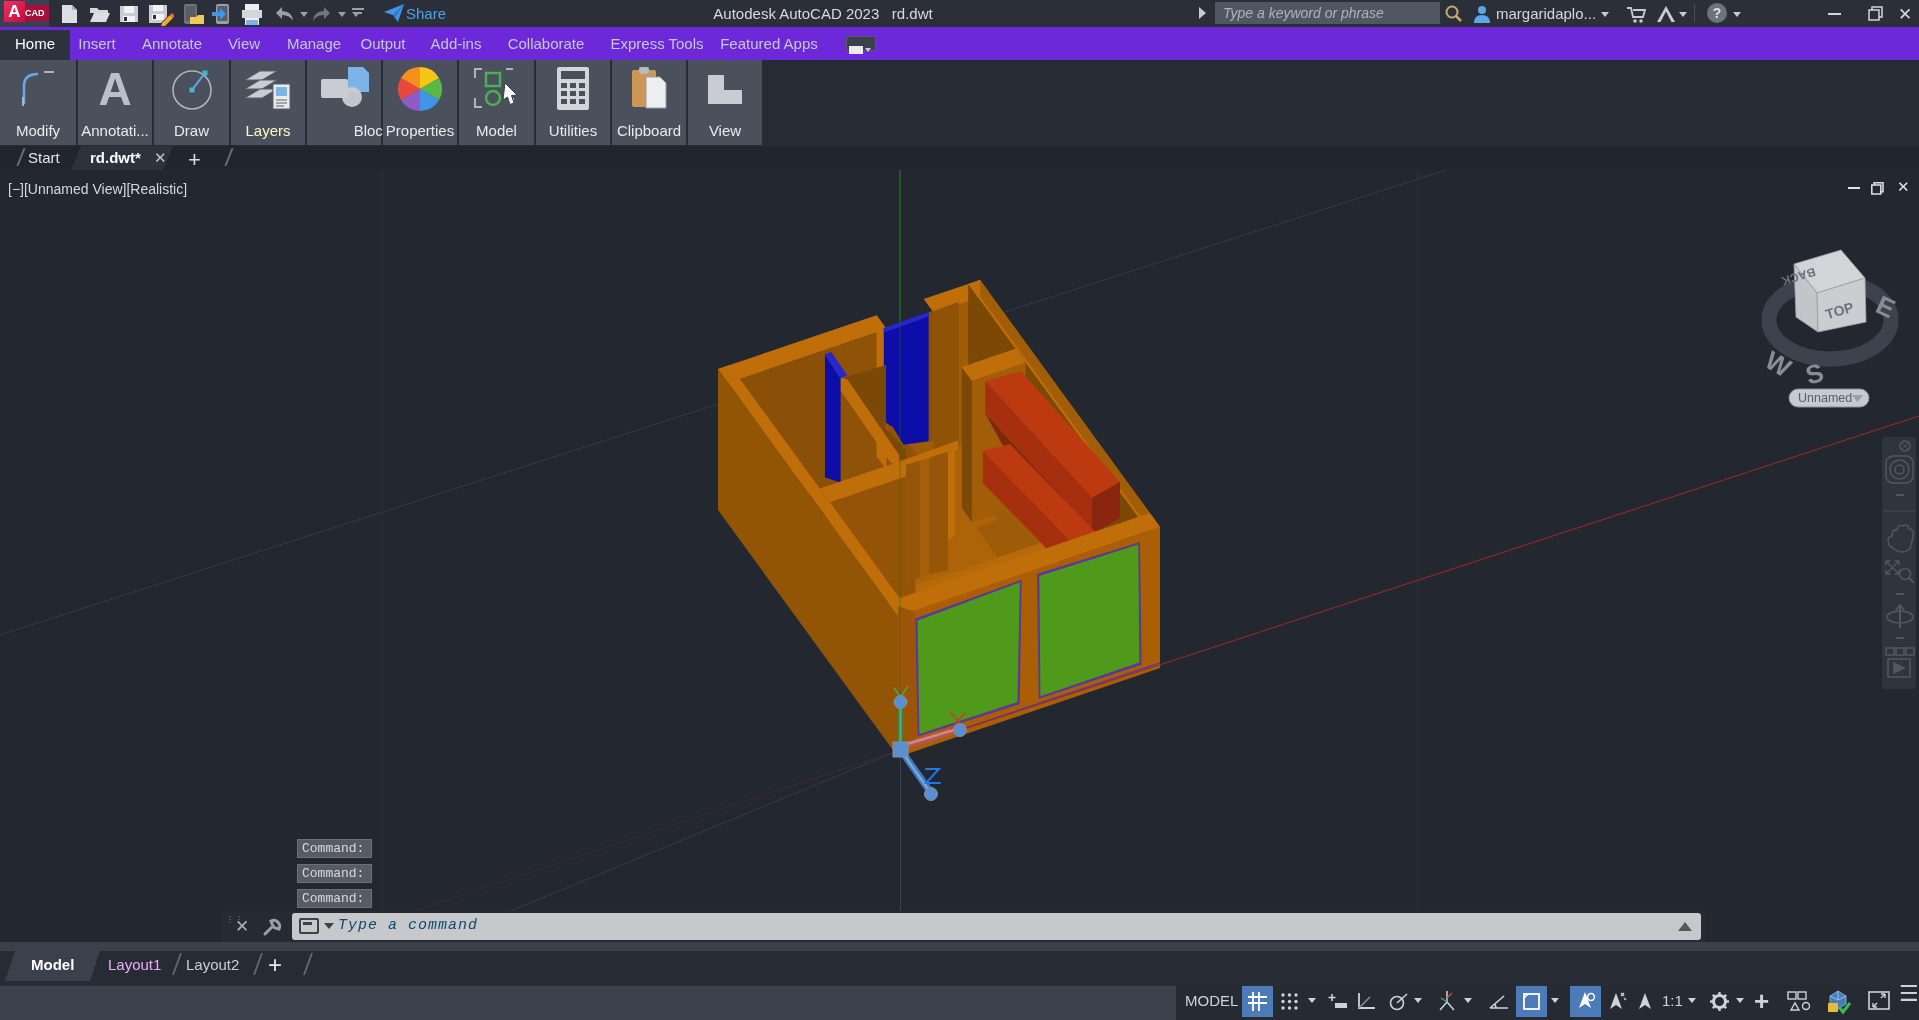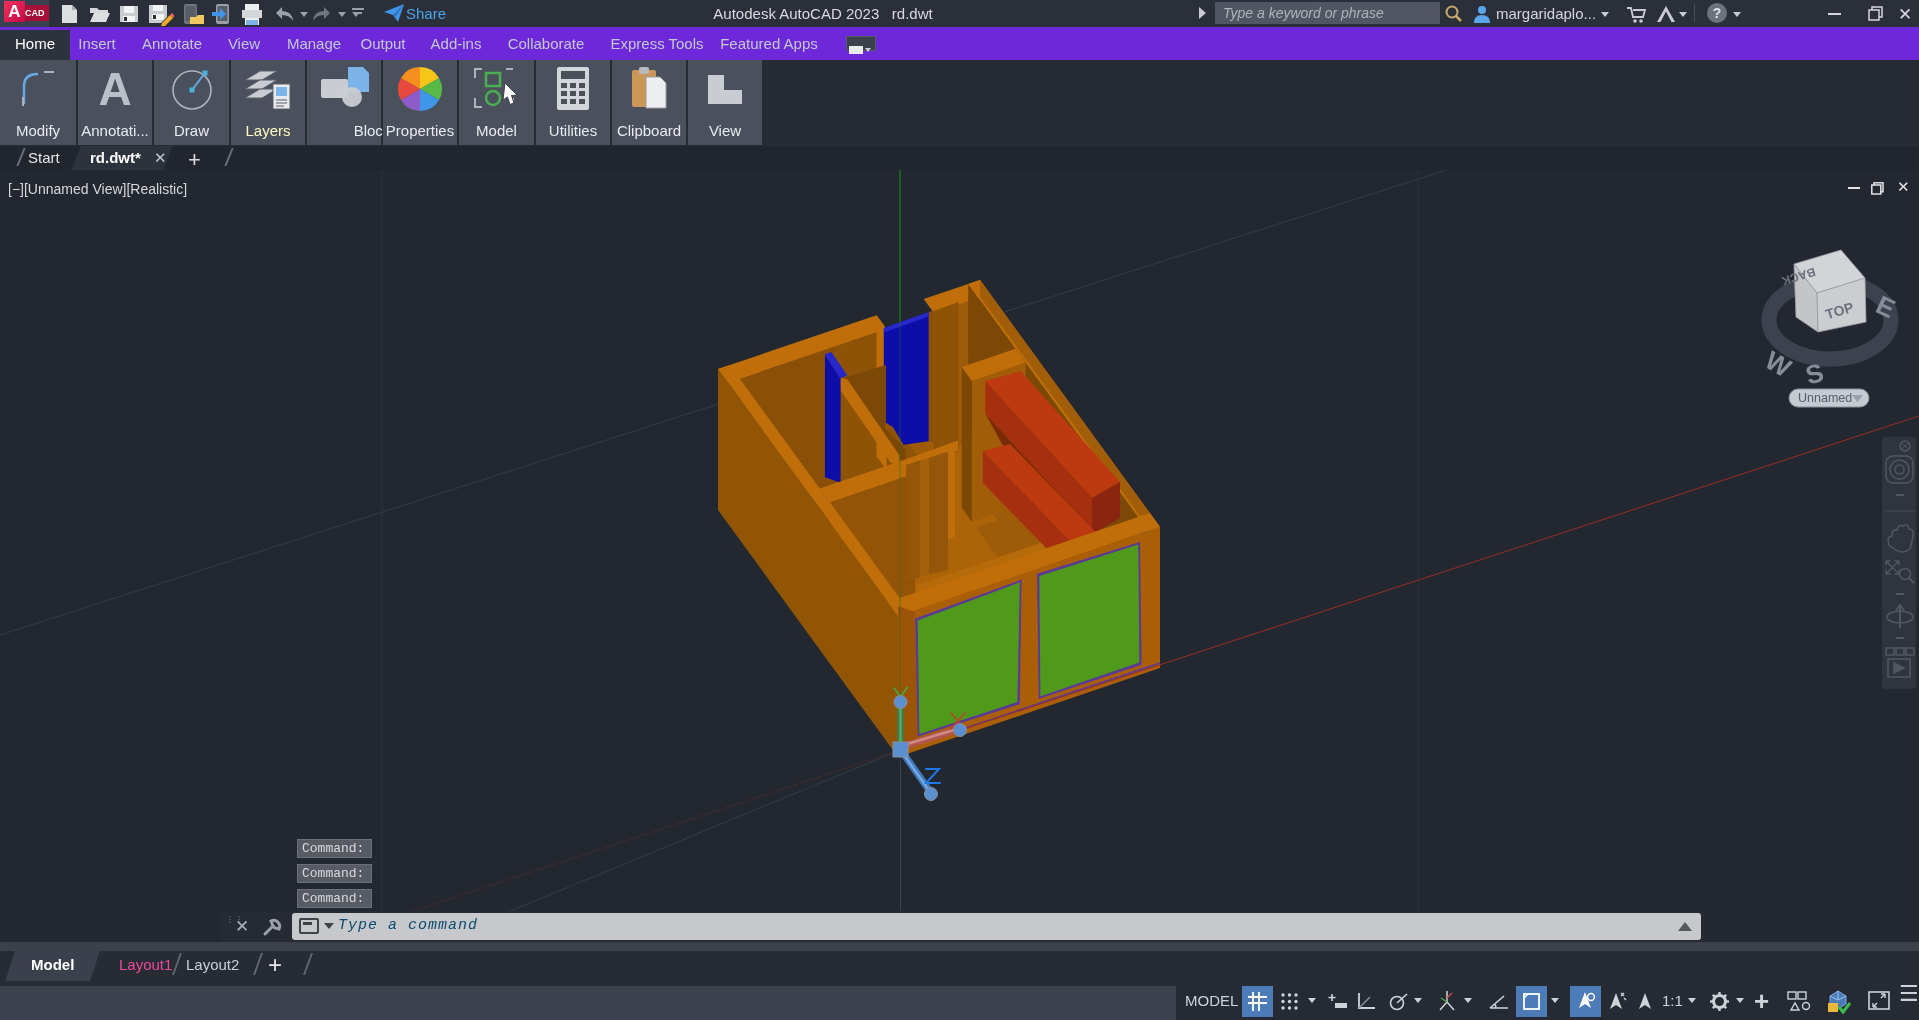--- a/index.html
+++ b/index.html
@@ -364,21 +364,21 @@
     <div style="position:absolute;left:32px;top:10px;width:0;height:0;border-left:5px solid transparent;border-right:5px solid transparent;border-top:6px solid #3e4248;"></div>
     <div style="position:absolute;left:46px;top:4px;color:#0c4a6e;font:italic 15px 'Liberation Mono',monospace;letter-spacing:1px;">Type a command</div>
     <div style="position:absolute;right:9px;top:9px;width:0;height:0;border-left:7px solid transparent;border-right:7px solid transparent;border-bottom:9px solid #55595f;"></div>
   </div>
 </div>
 
 <div style="position:absolute;left:0;top:942px;width:1919px;height:9px;background:#3a414b;"></div>
 <div style="position:absolute;left:0;top:951px;width:1919px;height:30px;background:#272c34;">
  <div style="position:absolute;left:10px;top:0;width:85px;height:30px;background:#3a414c;transform:skewX(-18deg);"></div>
  <div style="position:absolute;left:31px;top:5px;color:#ffffff;font:bold 15px 'Liberation Sans',sans-serif;">Model</div>
- <div style="position:absolute;left:119px;top:5px;color:#ec4899;font:15px 'Liberation Sans',sans-serif;">Layout1</div>
+ <div style="position:absolute;left:108px;top:5px;color:#f0abfc;font:15px 'Liberation Sans',sans-serif;">Layout1</div>
  <div style="position:absolute;left:168px;top:2px;width:10px;height:22px;border-right:2px solid #5f6671;transform:skewX(-20deg);"></div>
  <div style="position:absolute;left:186px;top:5px;color:#c9cfd8;font:15px 'Liberation Sans',sans-serif;">Layout2</div>
  <div style="position:absolute;left:249px;top:2px;width:10px;height:22px;border-right:2px solid #5f6671;transform:skewX(-20deg);"></div>
  <div style="position:absolute;left:268px;top:0px;color:#e8eaee;font:24px 'Liberation Sans',sans-serif;">+</div>
  <div style="position:absolute;left:299px;top:2px;width:10px;height:22px;border-right:2px solid #5f6671;transform:skewX(-20deg);"></div>
 </div>
 <div style="position:absolute;left:0;top:981px;width:1919px;height:5px;background:#272c34;"></div>
 <div style="position:absolute;left:0;top:986px;width:1176px;height:34px;background:#3b424d;"></div>
 <div style="position:absolute;left:1176px;top:986px;width:743px;height:34px;background:#262b33;"></div>
 

